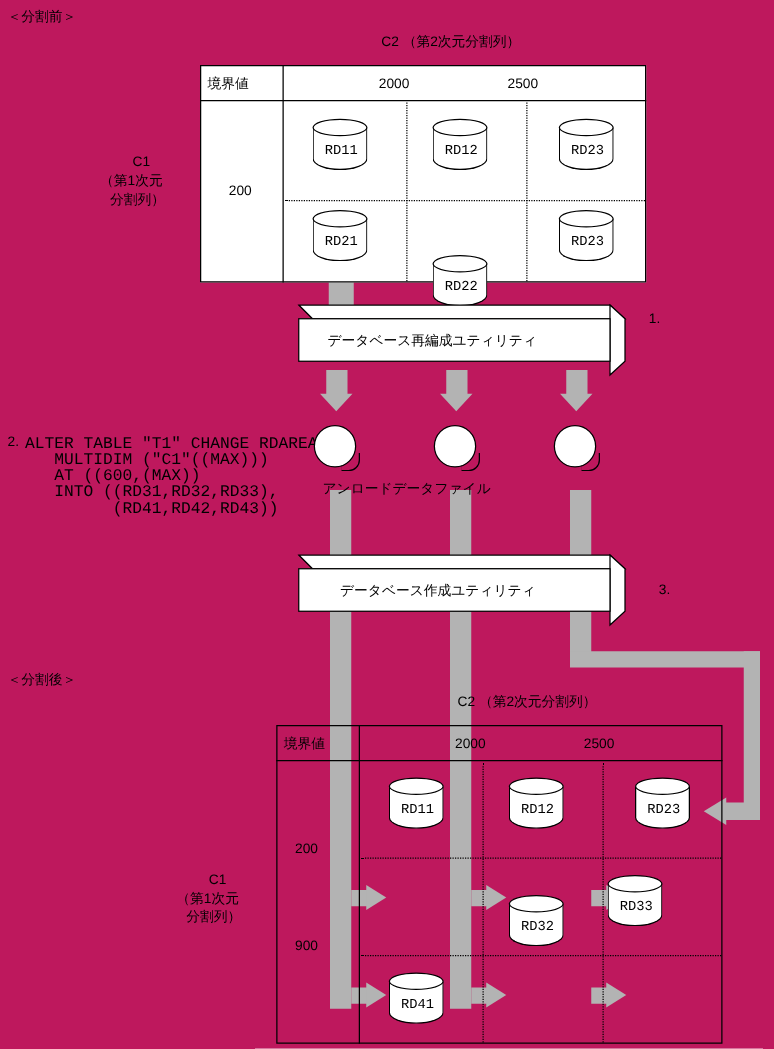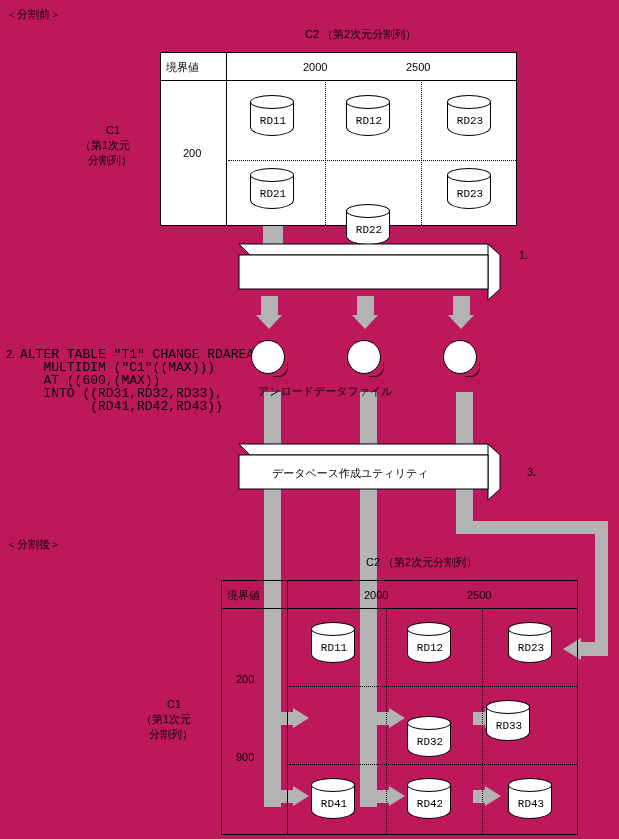--- a/index.html
+++ b/index.html
@@ -210,20 +210,21 @@
     <div class="top"></div>
     <div class="txt">RD23</div>
   </div>
 
   <div class="slab-top" style="left:240px; top:245px; width:256px; height:0; border-left:12px solid transparent;"></div>
   <svg class="abs" width="270" height="62" style="left:238px; top:243px;">
     <polygon points="12,12 262,12 250,1 1,1" fill="#ffffff" stroke="#000000" stroke-width="1"></polygon>
     <polygon points="262,12 262,46 250,57 250,1" fill="#ffffff" stroke="#000000" stroke-width="1"></polygon>
     <rect x="1" y="12" width="249" height="34" fill="#ffffff" stroke="#000000" stroke-width="1"></rect>
   </svg>
+  <div class="abs lbl" style="left:262px; top:267px;">データベース再編成ユティリティ</div>
   <div class="abs lbl" style="left:519px; top:249px;">1.</div>
 
   <div class="abs lbl" style="left:6px; top:348px;">2.</div>
   <div class="abs mono" style="left:20px; top:348px;">ALTER TABLE ″T1″ CHANGE RDAREA
    MULTIDIM (″C1″((MAX)))
    AT ((600,(MAX))
    INTO ((RD31,RD32,RD33),
          (RD41,RD42,RD43))</div>
 
   <div class="tape" style="left:251px; top:340px;">
@@ -298,24 +299,14 @@
     <div class="body"></div>
     <div class="top"></div>
     <div class="txt">RD33</div>
   </div>
 
   <div class="cyl" style="left:311px; top:778px;">
     <div class="body"></div>
     <div class="top"></div>
     <div class="txt">RD41</div>
   </div>
-  <div class="cyl" style="left:407px; top:778px;">
-    <div class="body"></div>
-    <div class="top"></div>
-    <div class="txt">RD42</div>
-  </div>
-  <div class="cyl" style="left:508px; top:778px;">
-    <div class="body"></div>
-    <div class="top"></div>
-    <div class="txt">RD43</div>
-  </div>
 
 </div>
 
 </body></html>

